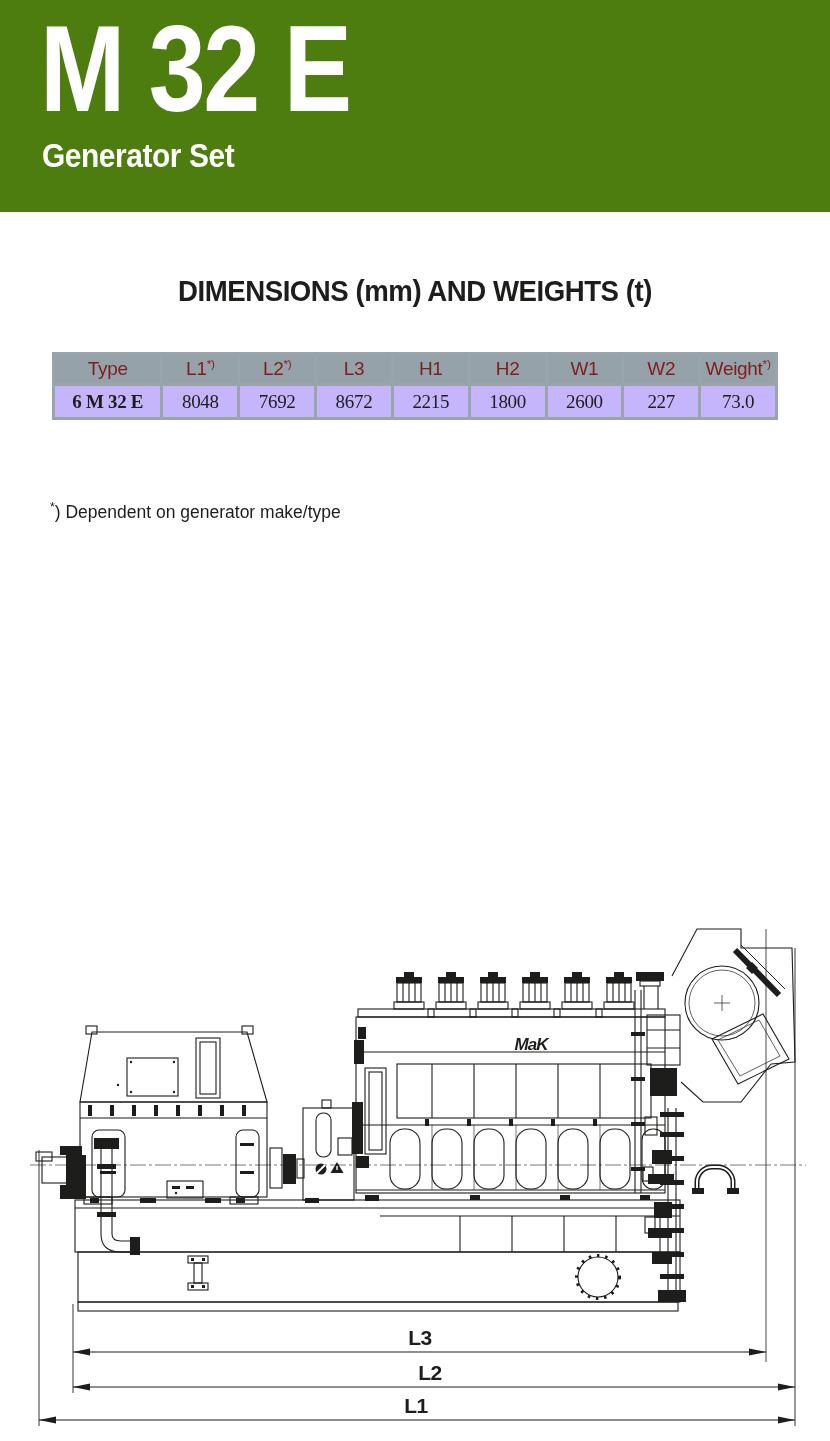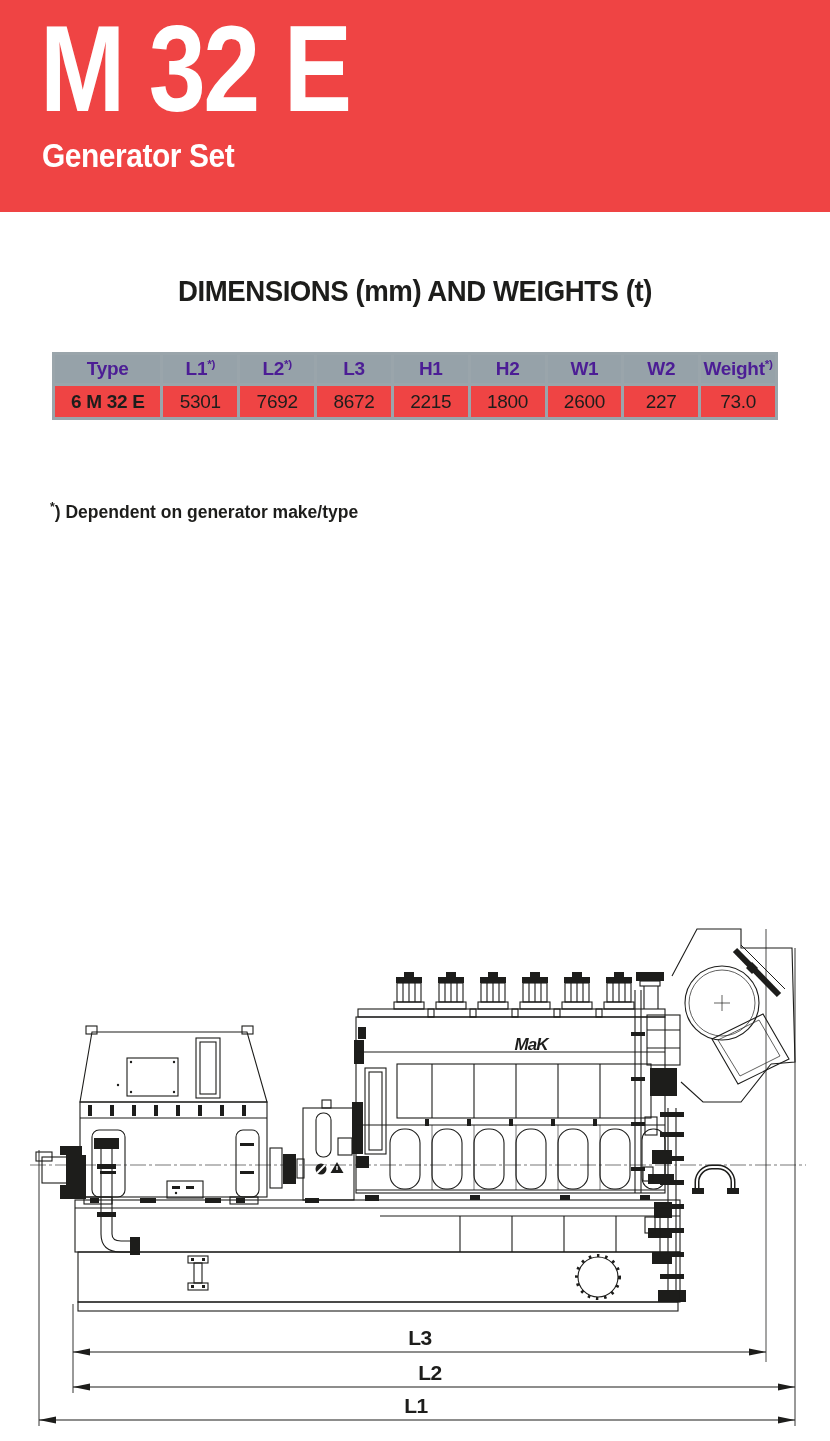--- a/index.html
+++ b/index.html
@@ -1,43 +1,43 @@
 <!DOCTYPE html>
 <html><head>
 <meta charset="utf-8">
 <style>
   html,body{margin:0;padding:0;background:#ffffff;}
   body{width:830px;height:1441px;position:relative;overflow:hidden;
        font-family:"Liberation Sans",sans-serif;color:#1d1d1b;}
   .abs{position:absolute;}
 
   
-  .banner{left:0;top:0;width:830px;height:212px;background:#ef4444;}
+  .banner{left:0;top:0;width:830px;height:212px;background:#4d7c0f;}
   .banner-model{left:40px;top:8px;color:#fff;font-weight:bold;font-size:122px;line-height:1;
        letter-spacing:-3px;transform:scaleX(0.84);transform-origin:left top;white-space:nowrap;}
   .banner-sub{left:42px;top:138px;color:#fff;font-weight:bold;font-size:34px;line-height:1;
        letter-spacing:-0.5px;transform:scaleX(0.88);transform-origin:left top;white-space:nowrap;}
 
   
   .sec-title{left:0;top:274px;width:830px;text-align:center;font-weight:bold;font-size:30px;
        letter-spacing:-0.5px;transform:scaleX(0.92);transform-origin:center top;white-space:nowrap;}
 
   
   table.dims{position:absolute;left:52px;top:352px;width:726px;border-collapse:collapse;
        table-layout:fixed;font-size:19px;}
   table.dims col.c-type{width:15%;}
   table.dims th,table.dims td{border:3px solid #9AA5AB;text-align:center;padding:0;}
-  table.dims thead th{background:#96A2A9;color:#4c1d95;font-weight:bold;height:28px;
+  table.dims thead th{background:#96A2A9;color:#7f1d1d;font-weight:normal;height:28px;
        letter-spacing:-0.3px;}
-  table.dims tbody td{background:#ef4444;height:31px;letter-spacing:-0.3px;}
+  table.dims tbody td{background:#c4b5fd;height:31px;letter-spacing:-0.3px;font-family:Liberation Serif, serif;}
   table.dims td.t{font-weight:bold;}
   table.dims sup{font-size:0.62em;vertical-align:super;line-height:0;}
 
   
-  .footnote{left:50px;top:500px;font-size:17.5px;font-weight:bold;}
+  .footnote{left:50px;top:500px;font-size:17.5px;}
   .footnote sup{font-size:0.7em;vertical-align:super;}
 
   
   svg.drawing{position:absolute;left:0;top:912px;width:830px;height:529px;}
   svg .f{fill:#1d1d1b;stroke:none;}
   svg .thin{stroke-width:0.6;}
   svg .dim-label{fill:#1d1d1b;stroke:none;font-family:"Liberation Sans",sans-serif;
        font-size:21px;font-weight:bold;letter-spacing:-0.5px;}
   svg .logo{fill:#1d1d1b;stroke:none;font-family:"Liberation Sans",sans-serif;
        font-size:17px;font-weight:bold;font-style:italic;letter-spacing:-1px;}
@@ -73,21 +73,21 @@
       <th><span>H1</span><sup></sup></th>
       <th><span>H2</span><sup></sup></th>
       <th><span>W1</span><sup></sup></th>
       <th><span>W2</span><sup></sup></th>
       <th><span>Weight</span><sup>*)</sup></th>
     </tr>
   </thead>
   <tbody>
     <tr>
       <td class="t">6 M 32 E</td>
-      <td>5301</td>
+      <td>8048</td>
       <td>7692</td>
       <td>8672</td>
       <td>2215</td>
       <td>1800</td>
       <td>2600</td>
       <td>227</td>
       <td>73.0</td>
     </tr>
   </tbody>
 </table>

